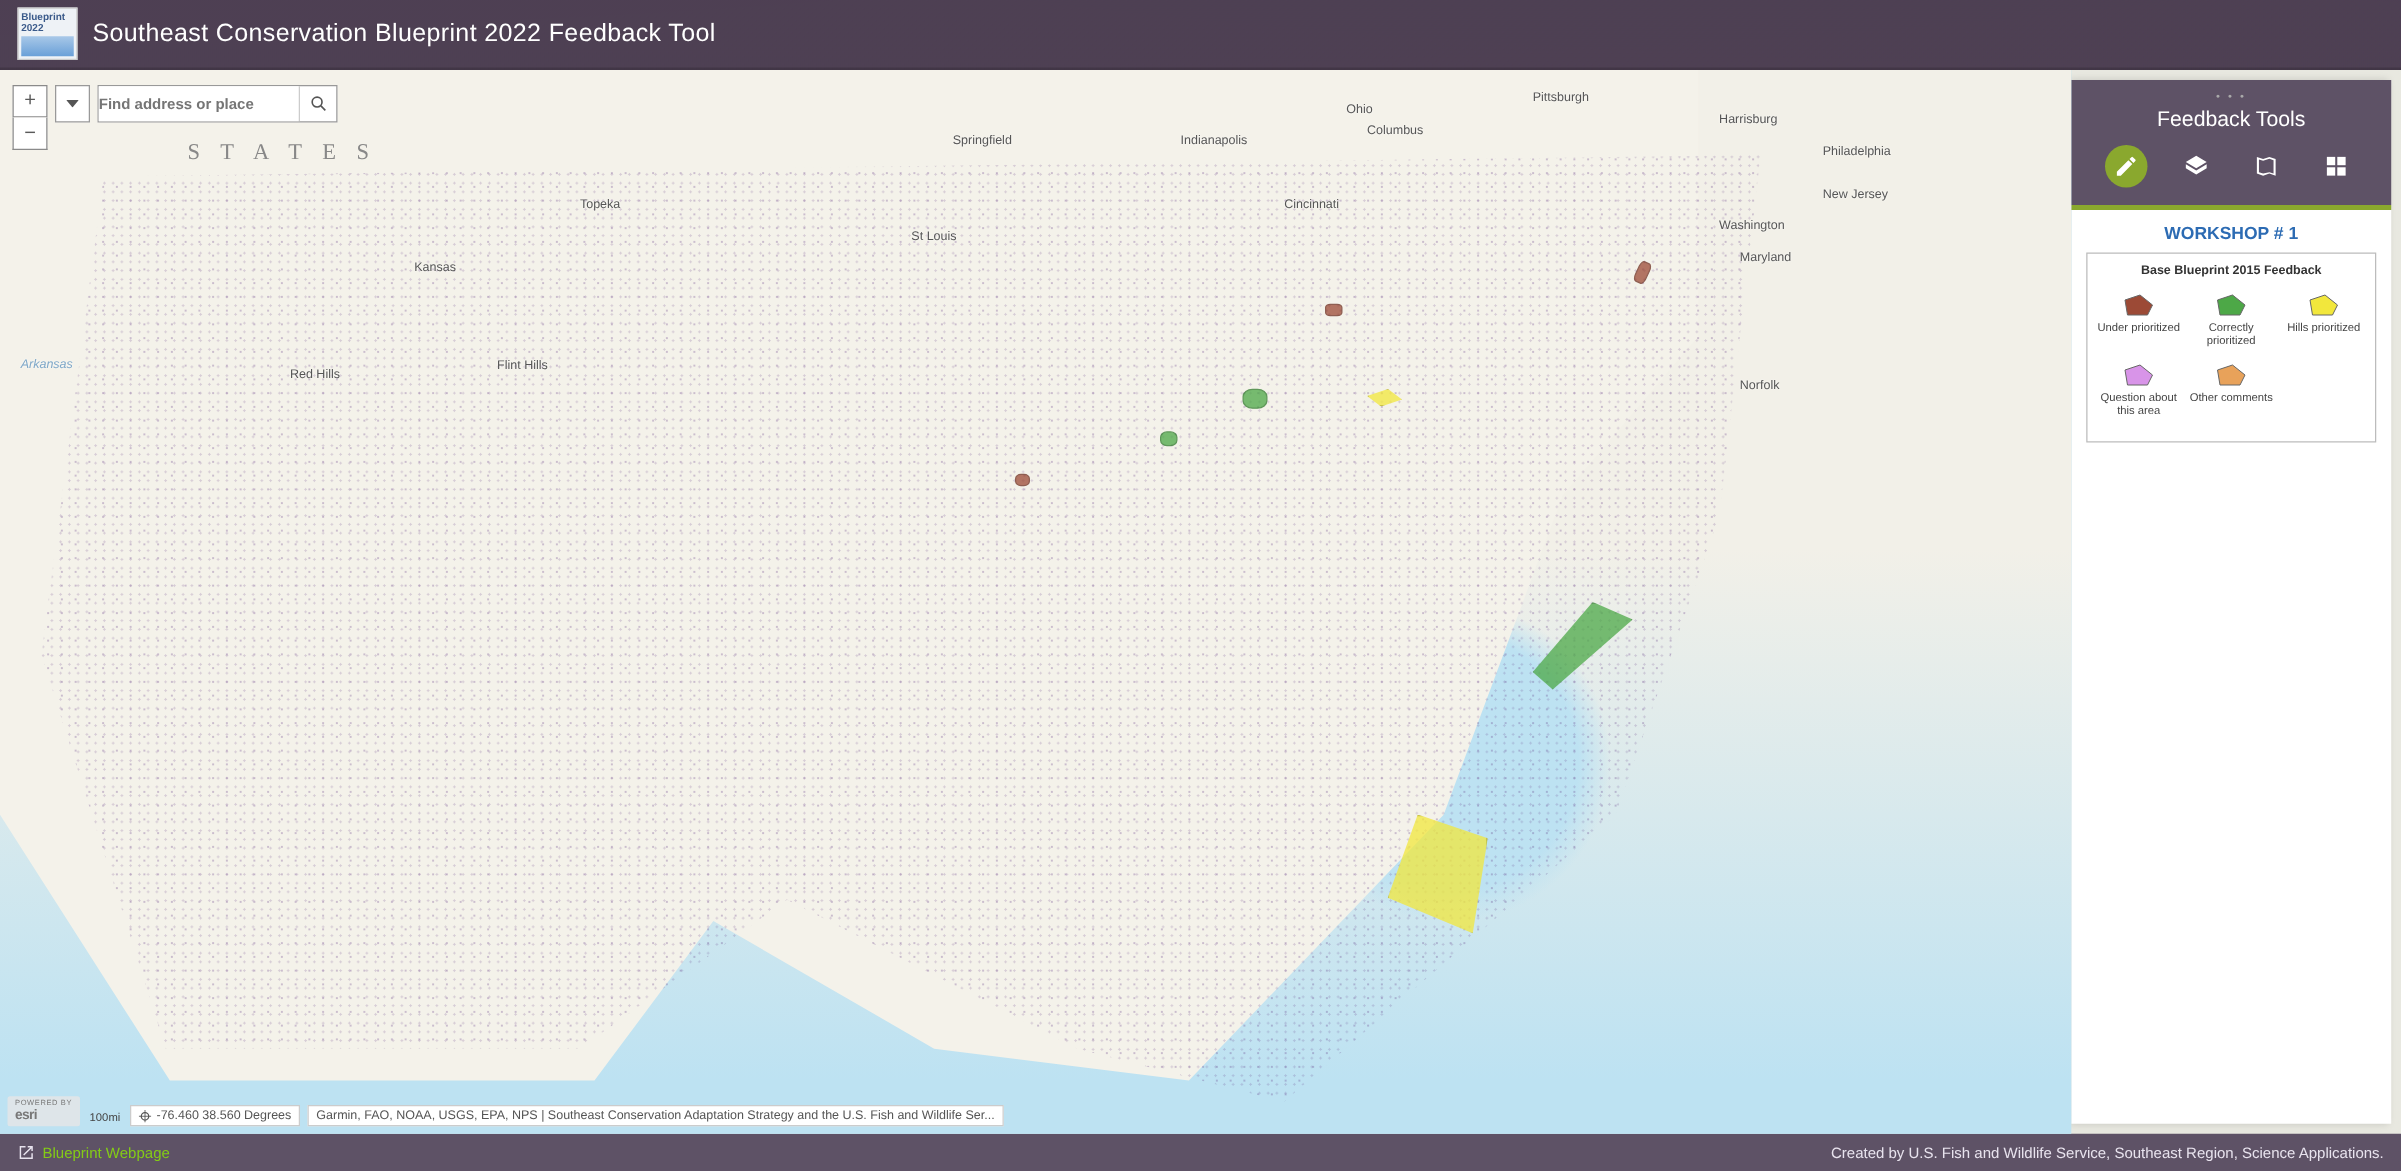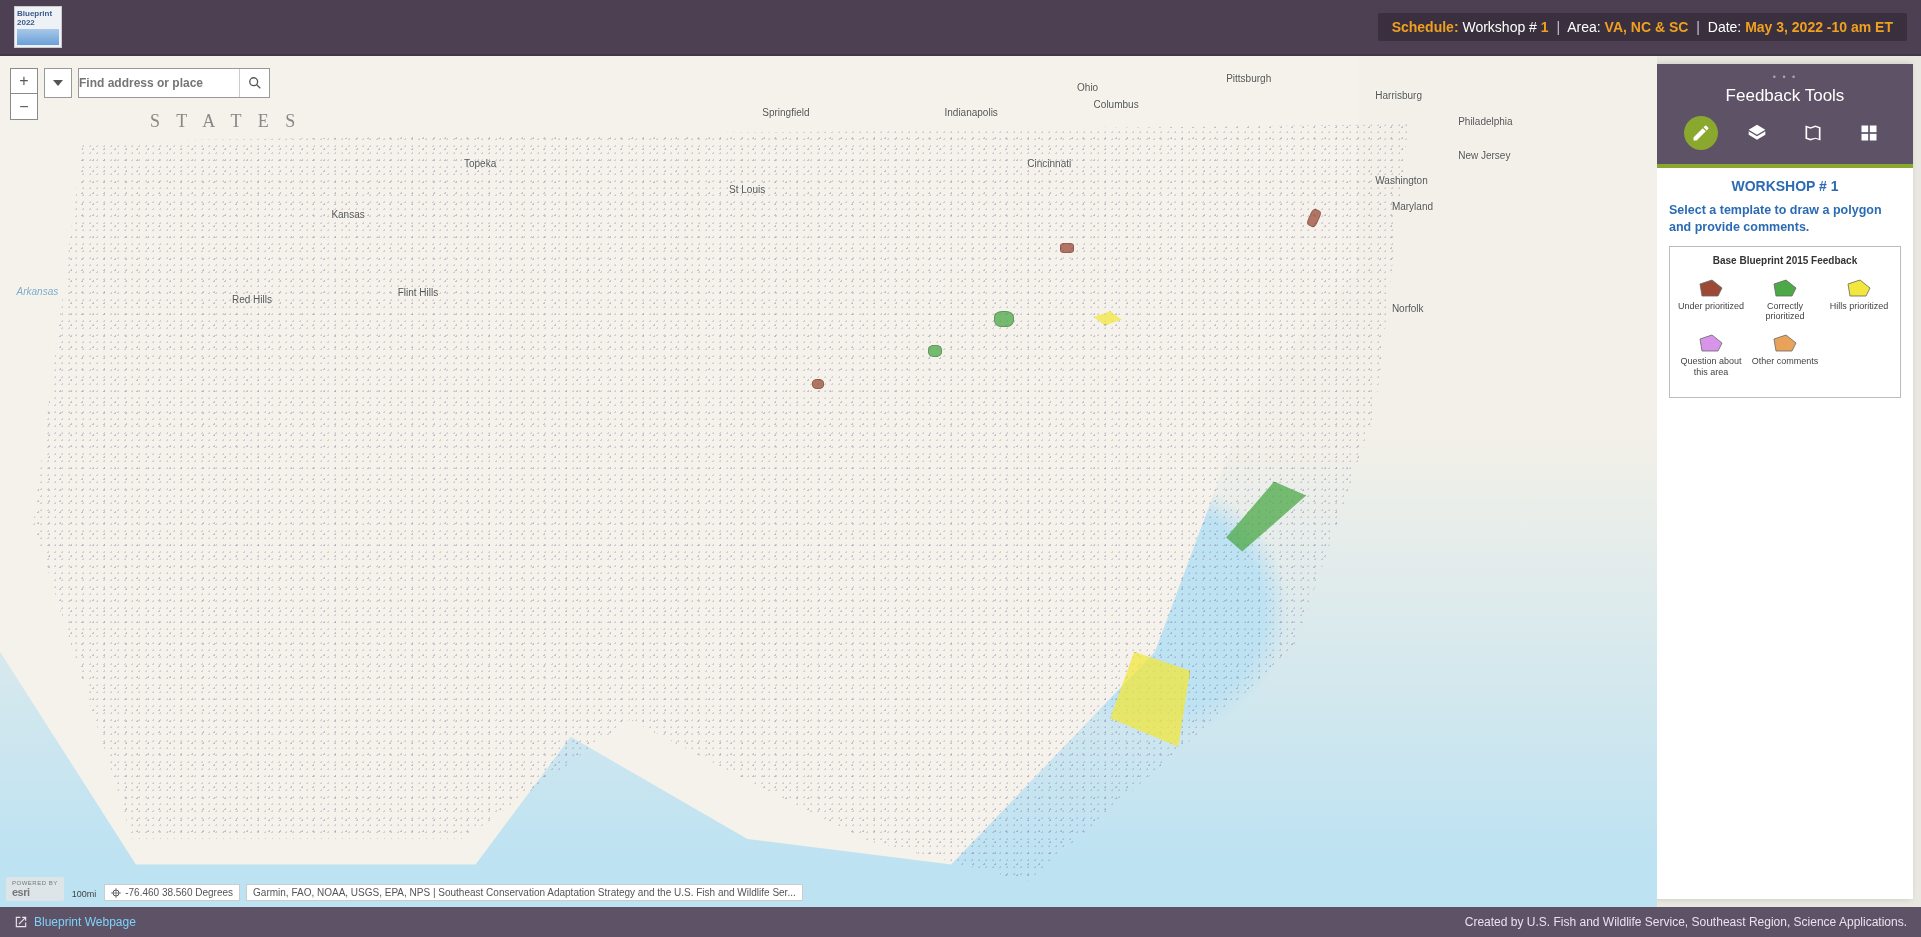--- a/index.html
+++ b/index.html
@@ -143,42 +143,32 @@
   .template-item { width: 33.33%; display: flex; flex-direction: column; align-items: center; cursor: pointer; padding: 4px 2px 8px;}
   .template-item .shape { width: 26px; height: 20px;}
   .template-item .lbl { font-size: 9px; color: #444; text-align: center; margin-top: 3px; line-height: 1.15; max-width: 68px;}
 
   
   .footer {
     height: 30px; background: #5e5266; color: #e8e3ee;
     display: flex; align-items: center; justify-content: space-between;
     padding: 0 14px; font-size: 12px;
   }
-  .footer a { color: #7dd3fc; display: flex; align-items: center; gap: 6px; cursor: pointer;}
+  .footer a { color: #84cc16; display: flex; align-items: center; gap: 6px; cursor: pointer;}
   .footer .credit { font-size: 12px; }
 </style>
 </head>
 <body>
 
 <div class="header">
   <div class="logo-box">
     <span>Blueprint 2022</span>
     <div class="blue"></div>
   </div>
-  <div class="schedule-bar">
-    <span class="lbl">Schedule:</span>
-    <span class="white">Workshop #</span>
-    <span class="val">1</span>
-    <span class="sep">|</span>
-    <span class="white">Area:</span>
-    <span class="val">VA, NC &amp; SC</span>
-    <span class="sep">|</span>
-    <span class="white">Date:</span>
-    <span class="val">May 3, 2022 -10 am ET</span>
-  </div>
+  <div class="app-title">Southeast Conservation Blueprint 2022 Feedback Tool</div>
 </div>
 
 <div class="main">
 
   <div class="map-wrap">
     <div class="map-bg"></div>
     <div class="map-land"></div>
     <div class="map-overlay"></div>
 
     <div class="state-label" style="left:150px; top:55px;">S T A T E S</div>
@@ -276,21 +266,20 @@
               <rect x="13" y="3" width="8" height="8"></rect>
               <rect x="3" y="13" width="8" height="8"></rect>
               <rect x="13" y="13" width="8" height="8"></rect>
             </svg>
         </div>
       </div>
     </div>
     <div class="green-rule"></div>
     <div class="panel-body">
       <div class="workshop-h">WORKSHOP # 1</div>
-      <div class="instruction">Select a template to draw a polygon and provide comments.</div>
       <div class="template-box">
         <div class="template-title">Base Blueprint 2015 Feedback</div>
         <div class="template-grid" id="template-grid">
             <div class="template-item">
               <div class="shape"><svg width="26" height="20" viewBox="0 0 26 20">
                   <polygon points="4,18 2,6 14,2 24,10 20,18" fill="#9c4a36" stroke="#666" stroke-width="0.8"></polygon>
                 </svg></div>
               <div class="lbl">Under prioritized</div>
             </div>
             <div class="template-item">

